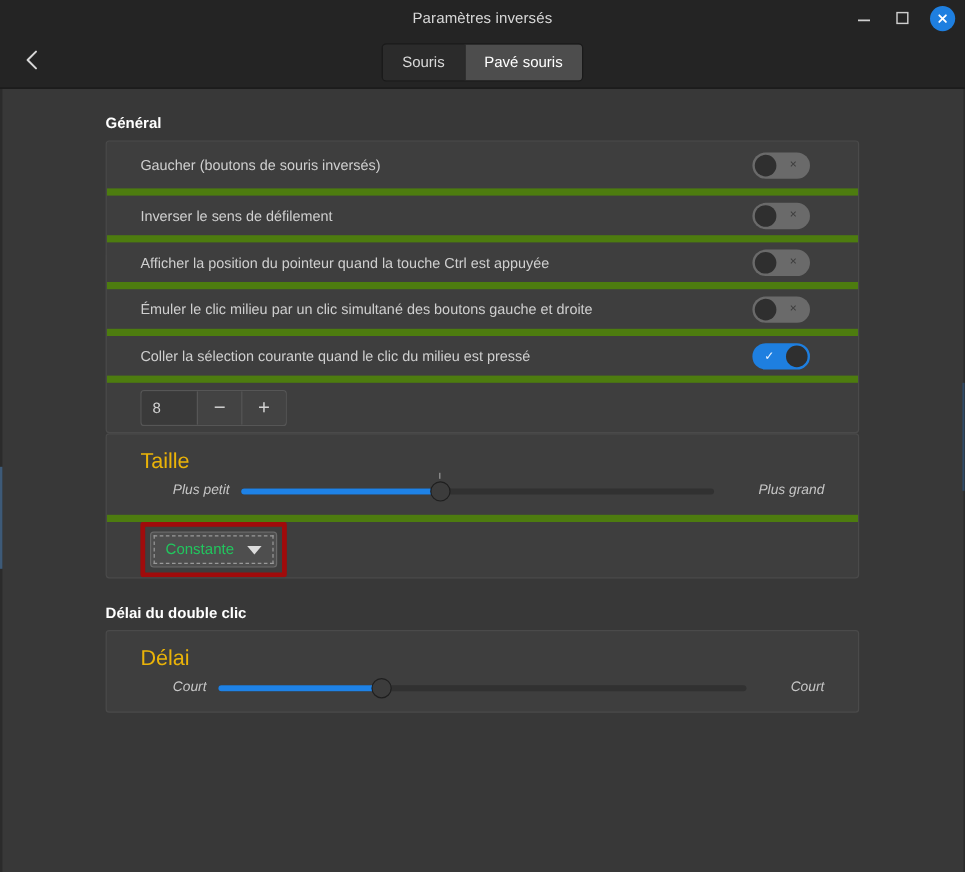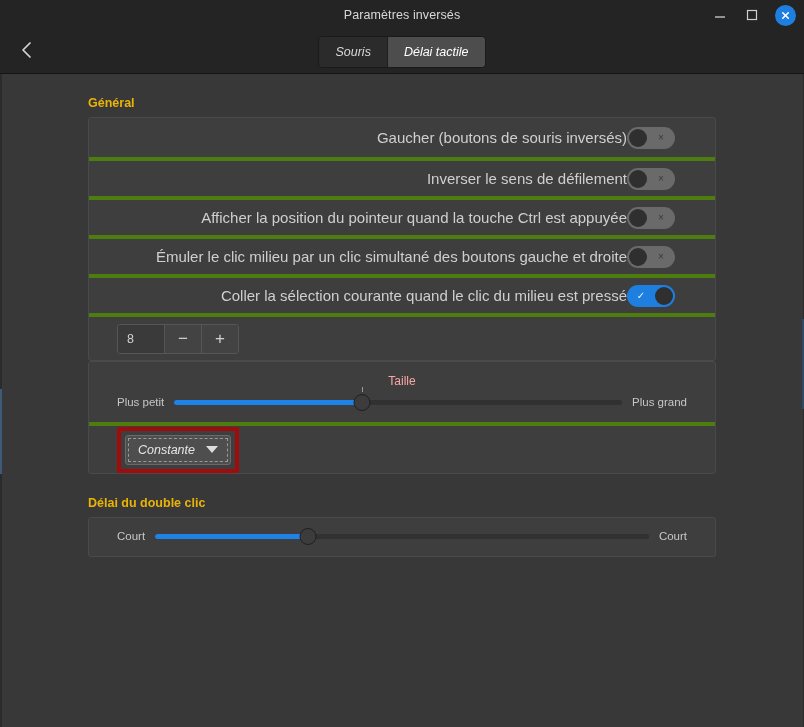--- a/index.html
+++ b/index.html
@@ -47,21 +47,20 @@
   .back-btn {
     position: absolute; left: 10px; top: 5px;
     width: 34px; height: 34px;
     display: flex; align-items: center; justify-content: center;
     color: #d6d6d6; background: transparent; border: none;
     border-radius: 4px;
   }
   .tabs {
     display: flex; height: 32px; border-radius: 4px; overflow: hidden;
     border: 1px solid #1a1a1a;
-    font-style: italic;
   }
   .tab {
     display: flex; align-items: center; justify-content: center;
     padding: 0 16px;
     font-size: 12.5px; color: #d9d9d9;
     background: #2b2b2b;
     border: none; cursor: default;
   }
   .tab + .tab { border-left: 1px solid #1f1f1f; }
   .tab.active { background: #4d4d4d; color: #ffffff; }
@@ -70,38 +69,38 @@
   .content {
     position: relative;
     height: 653px;
     background: #383838;
     overflow: hidden;
   }
   .scroll-area { padding: 0 0 0 0; }
 
   .section { margin: 0 88px 0 88px; }
   .section-title {
-    font-size: 12.5px; font-weight: bold; color: #eab308;
+    font-size: 12.5px; font-weight: bold; color: #ffffff;
     padding: 22px 0 7px 0;
   }
   .card {
     background: #3e3e3e;
     border: 1px solid #4a4a4a;
     border-radius: 3px;
     overflow: hidden;
   }
   .row {
     display: flex; align-items: center;
     min-height: 39px;
     padding: 0 12px 0 28px;
-    border-top: 4px solid #4d7c0f;
+    border-top: 6px solid #4d7c0f;
   }
   .row:first-child { border-top: none; }
   .row-label {
-    font-size: 15px; color: #cfcfcf; flex: 1; text-align: right;
+    font-size: 12px; color: #cfcfcf; flex: 1;
   }
 
   
   .switch {
     position: relative;
     width: 48px; height: 22px;
     border-radius: 11px;
     background: #6a6a6a;
     flex: 0 0 auto;
     margin-right: 28px;
@@ -146,29 +145,30 @@
   }
 
   
   .slider-row {
     display: block;
     padding: 8px 28px 10px 28px;
     border-top: 1px solid #4a4a4a;
   }
   .slider-row:first-child { border-top: none; }
   .slider-caption {
-    text-align: center; font-size: 12px; color: #fca5a5;
+    text-align: left; font-size: 18px; color: #eab308;
     padding: 4px 0 4px 0;
   }
   .slider-line {
     display: flex; align-items: center; gap: 10px;
   }
   .slider-end {
-    font-size: 11.5px; color: #c6c6c6;
+    font-size: 11.5px; font-style: italic; color: #c6c6c6;
     white-space: nowrap;
+    margin-left: 27px;
   }
   .slider-end.right { text-align: right; }
   .track-wrap {
     position: relative; flex: 1; height: 20px;
     display: flex; align-items: center;
   }
   .track {
     position: absolute; left: 0; right: 0; height: 5px;
     border-radius: 3px; background: #313131;
   }
@@ -199,21 +199,21 @@
   .combo {
     display: flex; align-items: center; justify-content: center; gap: 11px;
     height: 30px; min-width: 100px;
     padding: 0 12px;
     background: #4e4e4e;
     border: 1px solid #6a6a6a;
     border-radius: 3px;
     outline: 1px dashed #9a9a9a;
     outline-offset: -4px;
   }
-  .combo-label { font-size: 12.5px; color: #e5e5e5; font-style: italic; }
+  .combo-label { font-size: 12.5px; color: #22c55e; }
   .caret {
     width: 0; height: 0;
     border-left: 6px solid transparent;
     border-right: 6px solid transparent;
     border-top: 7px solid #dcdcdc;
   }
 
   
   .edge-line-right {
     position: absolute; top: 0; right: 0; width: 1px; height: 100%;
@@ -260,21 +260,21 @@
 <div class="headerbar">
   <div class="back-btn">
     <span>
       <svg width="16" height="18" viewBox="0 0 16 18">
           <polyline points="11,2 4,9 11,16" fill="none" stroke="currentColor" stroke-width="1.7" stroke-linecap="round" stroke-linejoin="round"></polyline>
         </svg>
     </span>
   </div>
   <div class="tabs">
     <div class="tab">Souris</div>
-    <div class="tab active">Délai tactile</div>
+    <div class="tab active">Pavé souris</div>
   </div>
 </div>
 
 <div class="content">
 
   <div class="edge-line-left"></div>
   <div class="left-scroll-thumb" style="top:315px;height:85px;"></div>
   <div class="edge-line-right"></div>
   <div class="right-scroll-thumb" style="top:245px;height:90px;"></div>
 
@@ -364,20 +364,21 @@
         </div>
 
       </div>
     </div>
 
     <div class="section">
       <div class="section-title">Délai du double clic</div>
       <div class="card">
 
         <div class="slider-row">
+          <div class="slider-caption">Délai</div>
           <div class="slider-line">
             <div class="slider-end">Court</div>
             <div class="track-wrap">
               <div class="track"></div>
               <div class="track-fill" style="width:31%;"></div>
               <div class="handle" style="left:31%;"></div>
             </div>
             <div class="slider-end right">Court</div>
           </div>
         </div>

